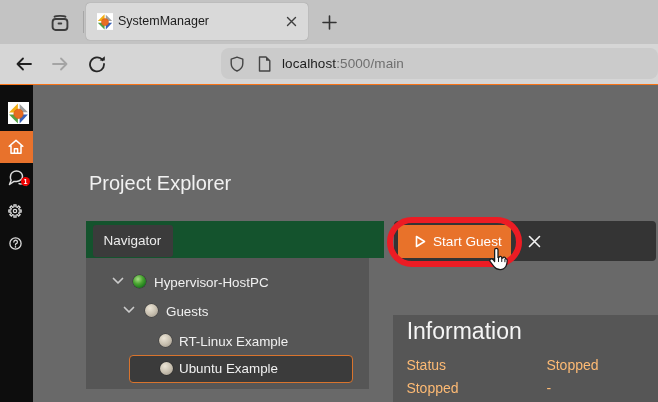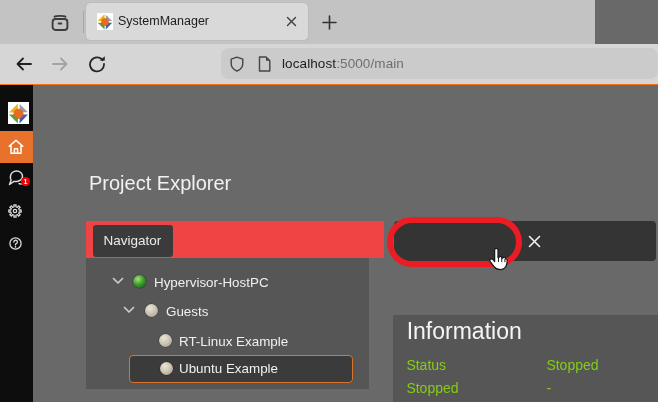--- a/index.html
+++ b/index.html
@@ -1,21 +1,21 @@
 <!DOCTYPE html>
 <html><head>
 <meta charset="utf-8">
 <style>
   * { margin:0; padding:0; box-sizing:border-box; }
   html,body { width:658px; height:402px; overflow:hidden; }
   body { font-family:"Liberation Sans","DejaVu Sans",sans-serif; }
   #stage { position:relative; width:658px; height:402px; background:#696969; overflow:hidden; }
 
   
-  .tabbar { position:absolute; left:0; top:0; width:595px; height:44px; background:#c3c3c3; }
+  .tabbar { position:absolute; left:0; top:0; width:658px; height:44px; background:#c3c3c3; }
   .ffview { position:absolute; left:50px; top:13px; }
   .tab-sep { position:absolute; left:83px; top:11px; width:1px; height:22px; background:#a6a6a6; }
   .tab { position:absolute; left:86px; top:3px; width:222px; height:37px; background:#d9d9d9; border-radius:4px; box-shadow:0 0 1px rgba(0,0,0,.35); }
   .tab .favicon { position:absolute; left:11px; top:10px; }
   .tab .tab-title { position:absolute; left:32px; top:0; line-height:37px; font-size:12.5px; color:#1c1c1c; white-space:nowrap; }
   .tab .tab-close { position:absolute; left:199px; top:12px; width:13px; height:13px; }
   .newtab { position:absolute; left:322px; top:15px; width:15px; height:15px; }
 
   .toolbar { position:absolute; left:0; top:44px; width:658px; height:41px; background:#d6d6d6; border-bottom:1px solid #f97316; }
   .nav-back { position:absolute; left:15px; top:11px; }
@@ -40,21 +40,21 @@
 
   .menubar { position:absolute; left:71px; top:26.5px; width:587px; height:37px; background:#323232; }
   .menu-btn { position:absolute; top:3.5px; height:28px; background:#3d3d3d; border-radius:3px; display:flex; align-items:center; gap:10px; padding:0 0 0 12px; font-size:13.5px; white-space:nowrap; overflow:hidden; }
   .menu-btn svg { flex-shrink:0; }
   .menu-btn.project { left:3.6px; width:84px; color:#8f8f8f; }
   .menu-btn.help { left:94.3px; width:63px; color:#f2f2f2; }
 
   .page-title { position:absolute; left:89px; top:86.5px; font-family:Liberation Sans, sans-serif; font-size:20px; color:#f1f1f1; white-space:nowrap;text-align:center; }
 
   .navigator { position:absolute; left:86px; top:135.5px; width:283px; height:168px; background:#565656; }
-  .nav-header { position:absolute; left:0; top:0; width:298px; height:37.5px; background:#ef4444; }
+  .nav-header { position:absolute; left:0; top:0; width:298px; height:37.5px; background:#14532d; }
   .nav-chip { position:absolute; left:6.5px; top:4.5px; width:80px; height:32px; background:#3b3b3b; border-radius:3px; line-height:32px; padding-left:11px; font-size:13.5px; color:#ececec; }
   .tree { position:absolute; left:0; top:37.5px; width:283px; height:131px; }
   .tree-row { position:absolute; left:0; width:283px; height:29px; font-size:13.4px; color:#f0f0f0; }
   .tree-row .twisty { position:absolute; top:9px; }
   .tree-row .ball { position:absolute; top:7px; width:13px; height:13px; border-radius:50%; }
   .ball.green { background:radial-gradient(circle at 38% 32%, #a8dd85 0%, #4aa531 40%, #1d7a1d 72%, #145614 100%); box-shadow:0 0 0 .5px rgba(0,0,0,.4); }
   .ball.gray { background:radial-gradient(circle at 38% 32%, #ece5d6 0%, #c9c1b1 50%, #9b9386 100%); box-shadow:0 0 0 .5px rgba(0,0,0,.35); }
   .tree-row .t-label { position:absolute; top:0; line-height:29px; white-space:nowrap; }
   .row-1 { top:10px; } .row-2 { top:39px; } .row-3 { top:69px; }
   .row-1 .twisty { left:26px; } .row-1 .ball { left:47px; } .row-1 .t-label { left:68px; }
@@ -70,21 +70,21 @@
   .btn-start .b-label { position:absolute; left:35px; top:0; line-height:33px; font-size:13.6px; color:#ffffff; white-space:nowrap; }
   .btn-shutdown { position:absolute; left:117px; top:0; width:145px; height:40px; }
   .btn-shutdown svg { position:absolute; left:17px; top:14px; }
   .btn-shutdown .b-label { position:absolute; left:37px; top:0; line-height:40px; font-size:13.6px; color:#f2f2f2; white-space:nowrap; }
 
   .ring { position:absolute; left:387px; top:132px; width:135px; height:50px; border:6.5px solid #ec1c24; border-radius:25px; z-index:5; }
 
   .tab-overview { position:absolute; left:392.7px; top:196.2px; width:82px; height:34px; background:#e8722a; color:#fff; font-size:12.5px; font-weight:bold; line-height:34px; padding-left:14px; }
   .info-panel { position:absolute; left:392.7px; top:230.3px; width:265.3px; height:87px; background:#565656; }
   .info-heading { position:absolute; left:14px; top:2.5px; font-size:23px; color:#f5f5f5; white-space:nowrap; }
-  .info-row { position:absolute; left:0; width:265px; height:22px; font-size:14px; color:#84cc16;text-align:center; }
+  .info-row { position:absolute; left:0; width:265px; height:22px; font-size:14px; color:#fdba74;text-align:center; }
   .info-row.r1 { top:39.2px; } .info-row.r2 { top:62.2px; }
   .info-row .i-label { position:absolute; left:13.7px; line-height:22px; }
   .info-row .i-value { position:absolute; left:153.7px; line-height:22px; }
 
   .cursor { position:absolute; left:486px; top:162px; z-index:9; }
 </style>
 </head>
 <body>
 
 <div id="stage">
@@ -197,20 +197,26 @@
           <span class="t-label">Guests</span>
         </div>
         <div class="row-sel">
           <span class="ball gray"></span>
           <span class="t-label">Ubuntu Example</span>
         </div>
       </div>
     </div>
 
     <div class="actions">
+      <div class="btn-start">
+        <svg width="11" height="13" viewBox="0 0 11 13">
+          <path d="M1.5 1.5 L9.5 6.5 L1.5 11.5 Z" fill="none" stroke="#ffffff" stroke-width="1.6" stroke-linejoin="round"></path>
+        </svg>
+        <span class="b-label">Start Guest</span>
+      </div>
       <div class="btn-shutdown">
         <svg width="13" height="13" viewBox="0 0 13 13">
           <path d="M1.5 1.5 L11.5 11.5 M11.5 1.5 L1.5 11.5" stroke="#f2f2f2" stroke-width="1.6" stroke-linecap="round"></path>
         </svg>
       </div>
     </div>
 
     <div class="ring"></div>
 
 

